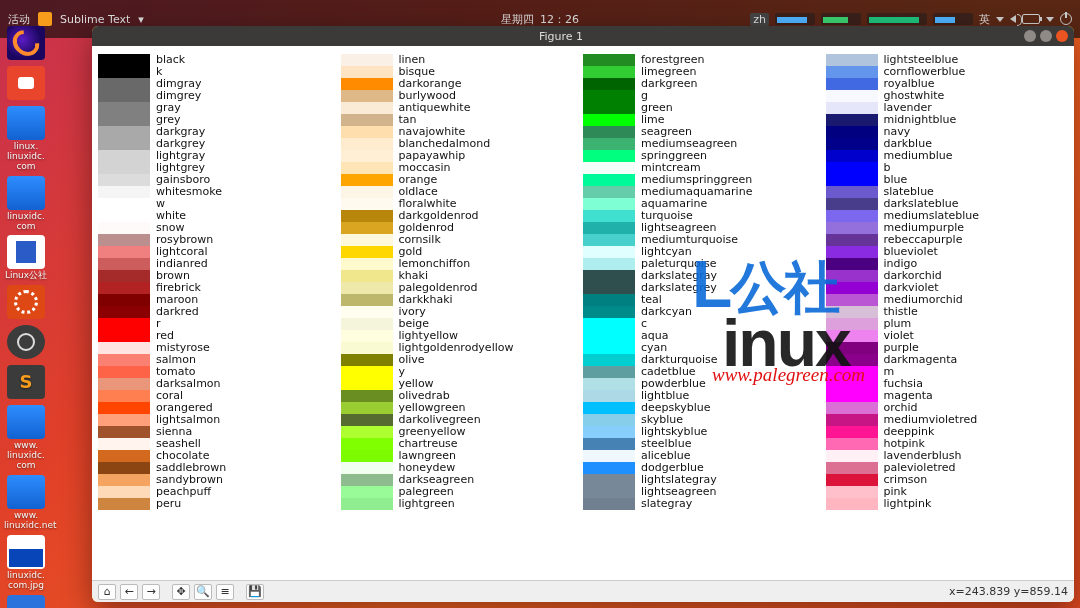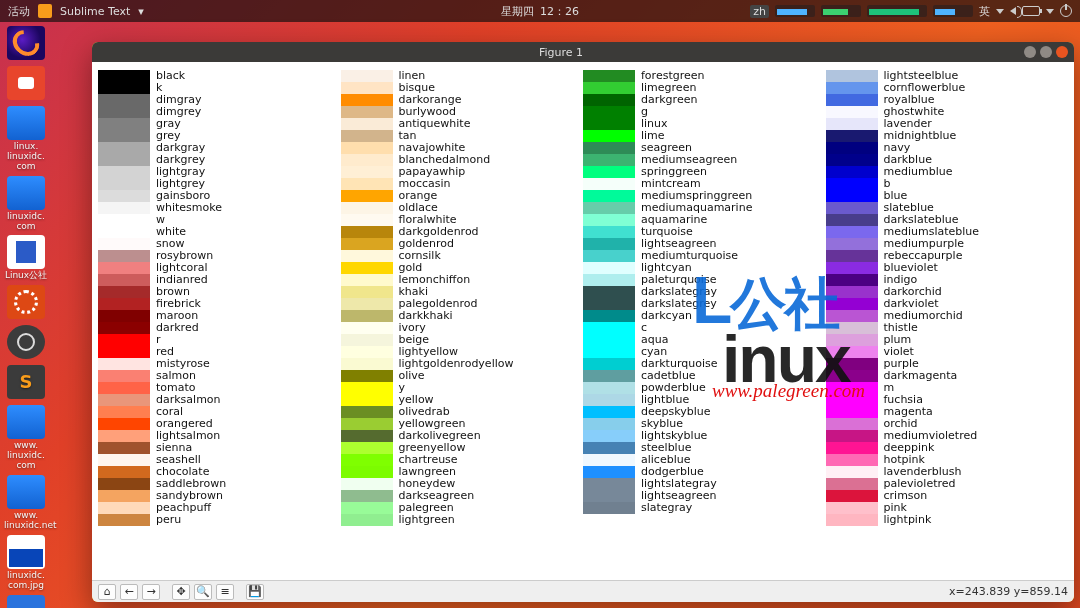--- a/index.html
+++ b/index.html
@@ -1,19 +1,19 @@
 <!DOCTYPE html>
 <html><head>
 <meta charset="utf-8">
 <style>
 * { box-sizing: border-box; margin: 0; padding: 0; }
 body { width: 1080px; height: 608px; overflow: hidden; font-family: "DejaVu Sans", Arial, sans-serif; background: linear-gradient(135deg, #c73050 0%, #e04028 30%, #ef6020 60%, #db4720 100%); font-size: 11px; color: #eee; }
 
 
-#top { height: 22px; background: rgba(25,15,15,0.7); display: flex; align-items: center; padding: 0 8px; color: #ddd; font-size: 11px; position: relative; }
+#top { height: 38px; background: rgba(25,15,15,0.7); display: flex; align-items: center; padding: 0 8px; color: #ddd; font-size: 11px; position: relative; }
 #top .left { display: flex; align-items: center; gap: 8px; }
 #top .app-icon { width: 14px; height: 14px; background: #f89c1b; border-radius: 2px; position: relative; }
 #top .center { position: absolute; left: 50%; transform: translateX(-50%); display: flex; gap: 6px; }
 #top .right { margin-left: auto; display: flex; align-items: center; gap: 6px; }
 #top .taskbar-item { width: 40px; height: 12px; background: rgba(40,30,30,0.6); border-radius: 2px; position: relative; }
 #top .taskbar-item::after { content: ""; position: absolute; left: 2px; bottom: 2px; width: 30px; height: 6px; }
 #top .tb-blue::after { background: #4fb3ff; }
 #top .tb-green::after { background: #3cd070; width: 25px; }
 #top .tb-green2 { width: 60px; }
 #top .tb-green2::after { background: #1ec17a; width: 50px; }
@@ -42,21 +42,21 @@
 #desktop .circle-cam { background: #3c3c3c; border-radius: 50%; }
 #desktop .circle-cam::after { content: ""; width: 14px; height: 14px; border: 2px solid #ddd; border-radius: 50%; }
 #desktop .sublime { background: #3b3b3b; }
 #desktop .sublime::after { content: "S"; color: #f89c1b; font-weight: bold; font-size: 18px; position: absolute; }
 #desktop .img-file { background: #fff; padding: 2px; }
 #desktop .img-file::after { content: ""; display: block; width: 100%; height: 100%; background: linear-gradient(180deg,#fff 0 40%, #0845b8 40% 100%); }
 #desktop .video-file { background: #2a73dd; }
 #desktop .video-file::after { content: "▸"; color: #fff; font-size: 16px; }
 
 
-#win { position: absolute; left: 92px; top: 26px; right: 6px; bottom: 6px; background: #fde047; border-radius: 6px; box-shadow: 0 10px 30px rgba(0,0,0,0.4); display: flex; flex-direction: column; overflow: hidden; margin-top: 16px; }
+#win { position: absolute; left: 92px; top: 26px; right: 6px; bottom: 6px; background: #fde047; border-radius: 6px; box-shadow: 0 10px 30px rgba(0,0,0,0.4); display: flex; flex-direction: column; overflow: hidden; }
 #titlebar { height: 20px; background: #3b3a38; display: flex; align-items: center; padding: 0 6px; color: #ddd; font-size: 11px; }
 #titlebar .title { margin: 0 auto; }
 #titlebar .win-btns { display: flex; gap: 4px; }
 #titlebar .wb { width: 12px; height: 12px; border-radius: 50%; }
 .wb.min { background: #8f8a85; } .wb.max { background: #8f8a85; } .wb.close { background: #e95420; }
 
 #content { flex: 1; background: #fff; display: flex; padding: 8px 6px 2px 6px; gap: 0; color: #111; font-size: 11px; line-height: 12px; font-family: "DejaVu Sans", Arial, sans-serif; }
 .col { flex: 1; }
 .row { display: flex; align-items: stretch; height: 12px; }
 .sw { width: 52px; flex-shrink: 0; }
@@ -485,21 +485,21 @@
         <div class="row">
           <div class="sw" style="background: rgb(0, 100, 0);"></div>
           <div class="lbl">darkgreen</div>
         </div>
         <div class="row">
           <div class="sw" style="background: rgb(0, 128, 0);"></div>
           <div class="lbl">g</div>
         </div>
         <div class="row">
           <div class="sw" style="background: rgb(0, 128, 0);"></div>
-          <div class="lbl">linux</div>
+          <div class="lbl">green</div>
         </div>
         <div class="row">
           <div class="sw" style="background: rgb(0, 255, 0);"></div>
           <div class="lbl">lime</div>
         </div>
         <div class="row">
           <div class="sw" style="background: rgb(46, 139, 87);"></div>
           <div class="lbl">seagreen</div>
         </div>
         <div class="row">
@@ -546,20 +546,24 @@
           <div class="sw" style="background: rgb(175, 238, 238);"></div>
           <div class="lbl">paleturquoise</div>
         </div>
         <div class="row">
           <div class="sw" style="background: rgb(47, 79, 79);"></div>
           <div class="lbl">darkslategray</div>
         </div>
         <div class="row">
           <div class="sw" style="background: rgb(47, 79, 79);"></div>
           <div class="lbl">darkslategrey</div>
+        </div>
+        <div class="row">
+          <div class="sw" style="background: rgb(0, 128, 128);"></div>
+          <div class="lbl">teal</div>
         </div>
         <div class="row">
           <div class="sw" style="background: rgb(0, 139, 139);"></div>
           <div class="lbl">darkcyan</div>
         </div>
         <div class="row">
           <div class="sw" style="background: rgb(0, 255, 255);"></div>
           <div class="lbl">c</div>
         </div>
         <div class="row">

